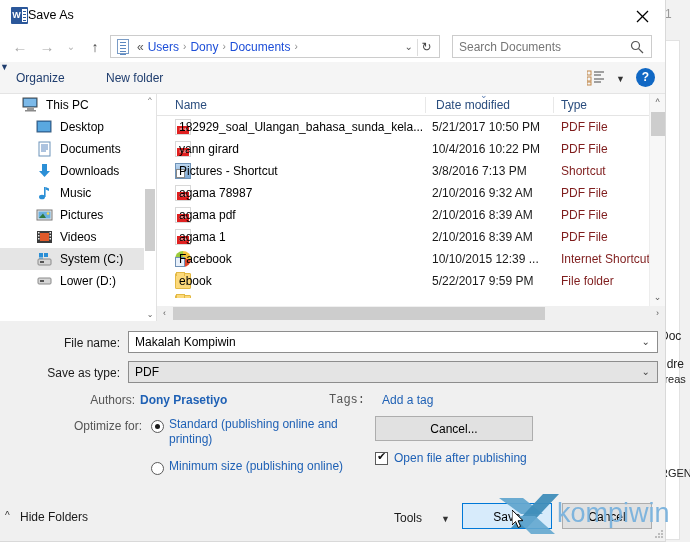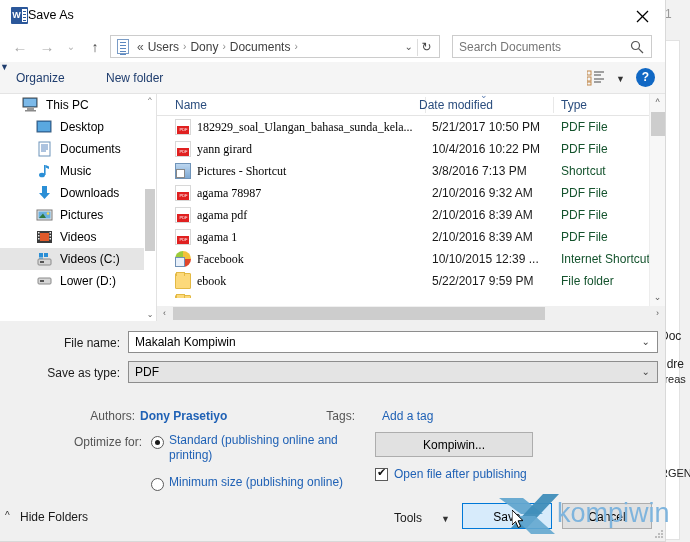--- a/index.html
+++ b/index.html
@@ -57,21 +57,21 @@
   .nav-recent { left:60px; font-size:10px; color:#b5b5b5; }
   .nav-up { left:84px; color:#454545; font-size:14px; }
   .addressbar {
     position:absolute; left:110px; top:4px; width:330px; height:23px;
     background:#fff; border:1px solid #cccccc;
     display:flex; align-items:center; padding:0 2px;
   }
   .addr-icon { width:16px; height:16px; margin:0 4px 0 2px; position:relative; flex:none; }
   .addr-icon .doc { position:absolute; left:2px; top:0; width:12px; height:15px; background:#fff; border:1px solid #7a9cc6; }
   .addr-icon .doc i { display:block; height:1px; background:#5b87bf; margin:2px 2px 0 2px; }
-  .crumb { font-size:12px; color:#404040; padding:0 2px; }
+  .crumb { font-size:12px; color:#1d4ed8; padding:0 2px; }
   .crumb.small { color:#555; }
   .sep { color:#8b8b8b; font-size:10px; padding:0 2px; }
   .addr-drop { position:absolute; right:26px; top:5px; color:#555; font-size:10px; }
   .addr-refresh { position:absolute; right:4px; top:3px; width:18px; height:17px; color:#444; font-size:12px; text-align:center; line-height:17px; border-left:1px solid #ddd; }
   .searchbox {
     position:absolute; left:452px; top:4px; width:200px; height:23px;
     background:#fff; border:1px solid #cccccc;
   }
   .searchbox .ph { position:absolute; left:6px; top:4px; font-size:12px; color:#767676; }
   .searchbox .mag { position:absolute; right:7px; top:4px; }
@@ -102,28 +102,28 @@
   .nsb-up, .nsb-dn { position:absolute; left:0; width:12px; height:12px; text-align:center; font-size:8px; color:#606060; line-height:12px; }
   .nsb-up { top:0; } .nsb-dn { bottom:0; }
   .nsb-thumb { position:absolute; left:1px; top:95px; width:10px; height:62px; background:#cdcdcd; }
   .pane-split { position:absolute; left:156px; top:0; width:1px; height:227px; background:#e2e2e2; }
 
   
   .filelist { position:absolute; left:157px; top:0; right:0; height:227px; background:#fff; overflow:hidden; }
   .colheaders { position:relative; height:22px; border-bottom:1px solid #e4e4e4; background:#fff; }
   .colh { position:absolute; top:4px; font-size:12px; color:#2a4d7e; }
   .colh-name { left:18px; }
-  .colh-date { left:262px; }
+  .colh-date { left:279px; }
   .colh-type { left:404px; }
   .coldiv { position:absolute; top:3px; width:1px; height:16px; background:#e8e8e8; }
   .sortmark { position:absolute; left:323px; top:-4px; font-size:9px; color:#5a7bb0; }
   .frow { position:relative; height:22px; display:flex; align-items:center; font-size:12px; color:#000; }
-  .frow .fname { position:absolute; left:40px; white-space:nowrap;font-family:Liberation Serif, serif; }
+  .frow .fname { position:absolute; left:22px; white-space:nowrap; }
   .frow .fdate { position:absolute; left:275px; color:#1a1a1a; white-space:nowrap; }
-  .frow .ftype { position:absolute; left:404px; color:#14532d; white-space:nowrap; }
+  .frow .ftype { position:absolute; left:404px; color:#7f1d1d; white-space:nowrap; }
   .frow .ficon { position:absolute; left:18px; top:3px; width:16px; height:16px; }
   .rows-clip { position:relative; height:182px; overflow:hidden; }
 
   
   .ic-pdf { background:#fff; border:1px solid #d8d8d8; position:relative; }
   .ic-pdf:before { content:""; position:absolute; left:1px; top:6px; right:1px; height:8px; background:#e02020; }
   .ic-pdf:after { content:"PDF"; position:absolute; left:1px; top:6px; right:0; font-size:4px; color:#fff; text-align:center; line-height:8px; font-family:"Liberation Sans",sans-serif; }
   .ic-shortcut { background:linear-gradient(#bcd6ef,#7ea9d4); border:1px solid #6f93b8; position:relative; }
   .ic-shortcut:after { content:""; position:absolute; left:0; bottom:0; width:7px; height:7px; background:#fff; border:1px solid #888; }
   .ic-folder { background:#fcd97a; position:relative; border:1px solid #e3b944; border-radius:1px; }
@@ -155,21 +155,21 @@
   }
   .combo.gray { background:#e4e4e4; }
   .combo .val { position:absolute; left:6px; top:3px; font-size:12px; color:#000; }
   .combo .cv { position:absolute; right:7px; top:4px; font-size:10px; color:#444; }
 
   .meta-row { position:relative; height:26px; }
   .meta-lbl { position:absolute; font-size:12px; color:#555; text-align:right; }
   .meta-val { position:absolute; font-size:12px; color:#1f61b5; }
   .authors-lbl { left:0; width:135px; top:4px; }
   .authors-val { left:140px; top:4px;font-weight:bold; }
-  .tags-lbl { left:290px; width:65px; top:4px; }
+  .tags-lbl { left:300px; width:65px; top:4px;font-family:Liberation Mono, monospace; }
   .tags-val { left:382px; top:4px; }
 
   
   .optimize { position:relative; height:80px; }
   .opt-lbl { position:absolute; left:0; width:142px; top:4px; text-align:right; font-size:12px; color:#555; }
   .radio { position:absolute; width:13px; height:13px; border-radius:50%; border:1px solid #5a5a5a; background:#fff; }
   .radio.on:after { content:""; position:absolute; left:3px; top:3px; width:5px; height:5px; border-radius:50%; background:#1a1a1a; }
   .r1 { left:151px; top:5px; }
   .r2 { left:151px; top:47px; }
   .opt-txt { position:absolute; font-size:12px; color:#1f61b5; line-height:15px; }
@@ -324,35 +324,35 @@
               <line x1="5" y1="6" x2="12" y2="6" stroke="#5b87bf"></line>
               <line x1="5" y1="8" x2="12" y2="8" stroke="#5b87bf"></line>
               <line x1="5" y1="10" x2="10" y2="10" stroke="#5b87bf"></line>
             </svg>
         </span>
         <span>Documents</span>
       </div>
       <div class="tree-item child">
         <span class="ic">
           <svg width="17" height="16" viewBox="0 0 17 16">
+              <rect x="6" y="1" width="5" height="8" fill="#2b8fd6"></rect>
+              <polygon points="3,8 14,8 8.5,14" fill="#2b8fd6"></polygon>
+            </svg>
+        </span>
+        <span>Downloads</span>
+      </div>
+      <div class="tree-item child">
+        <span class="ic">
+          <svg width="17" height="16" viewBox="0 0 17 16">
               <ellipse cx="6" cy="12" rx="3" ry="2.3" fill="#2b8fd6"></ellipse>
               <rect x="8" y="2" width="1.6" height="10" fill="#2b8fd6"></rect>
               <path d="M9.6 2 L13 3.6 L13 6 L9.6 4.4 Z" fill="#2b8fd6"></path>
             </svg>
         </span>
         <span>Music</span>
-      </div>
-      <div class="tree-item child">
-        <span class="ic">
-          <svg width="17" height="16" viewBox="0 0 17 16">
-              <rect x="6" y="1" width="5" height="8" fill="#2b8fd6"></rect>
-              <polygon points="3,8 14,8 8.5,14" fill="#2b8fd6"></polygon>
-            </svg>
-        </span>
-        <span>Downloads</span>
       </div>
       <div class="tree-item child">
         <span class="ic">
           <svg width="17" height="16" viewBox="0 0 17 16">
               <rect x="1" y="3" width="15" height="10" fill="#e8e8e8" stroke="#7a7a7a"></rect>
               <rect x="2.5" y="4.5" width="12" height="7" fill="#6ab0e0"></rect>
               <polygon points="3,11 7,6.5 10,11" fill="#2f7a3f"></polygon>
               <circle cx="12" cy="6.5" r="1.3" fill="#f5d85a"></circle>
             </svg>
         </span>
@@ -376,21 +376,21 @@
       <div class="tree-item child selected">
         <span class="ic">
           <svg width="17" height="16" viewBox="0 0 17 16">
               <rect x="2" y="8" width="13" height="6" rx="1" fill="#d6d6d6" stroke="#8a8a8a"></rect>
               <rect x="4" y="10" width="4" height="2" fill="#555"></rect>
               <rect x="3" y="2" width="4" height="4" fill="#2b8fd6"></rect>
               <rect x="8" y="2" width="4" height="4" fill="#2b8fd6"></rect>
               <rect x="3" y="6.5" width="4" height="1" fill="#2b8fd6"></rect>
             </svg>
         </span>
-        <span>Videos (C:)</span>
+        <span>System (C:)</span>
       </div>
       <div class="tree-item child">
         <span class="ic">
           <svg width="17" height="16" viewBox="0 0 17 16">
               <rect x="2" y="5" width="13" height="6" rx="1" fill="#d6d6d6" stroke="#8a8a8a"></rect>
               <rect x="4" y="7" width="4" height="2" fill="#555"></rect>
             </svg>
         </span>
         <span>Lower (D:)</span>
       </div>
@@ -495,35 +495,35 @@
     </div>
 
     <div class="field-row" style="margin-top:4px;">
       <div class="field-label lbl-savetype">Save as type:</div>
       <div class="combo gray">
         <span class="val">PDF</span>
         <span class="cv">⌄</span>
       </div>
     </div>
 
-    <div class="meta-row" style="margin-top:18px;">
+    <div class="meta-row" style="margin-top:2px;">
       <div class="meta-lbl authors-lbl">Authors:</div>
       <div class="meta-val authors-val">Dony Prasetiyo</div>
       <div class="meta-lbl tags-lbl">Tags:</div>
       <div class="meta-val tags-val">Add a tag</div>
     </div>
 
     <div class="optimize" style="margin-top:0;">
       <div class="opt-lbl">Optimize for:</div>
       <div class="radio on r1"></div>
       <div class="opt-txt opt-txt1">Standard (publishing online and printing)</div>
       <div class="radio r2"></div>
       <div class="opt-txt opt-txt2">Minimum size (publishing online)</div>
 
-      <div class="options-btn">Kompiwin...</div>
+      <div class="options-btn">Cancel...</div>
       <div class="chk-wrap">
         <span class="chk"></span>
         <span class="chk-lbl">Open file after publishing</span>
       </div>
     </div>
   </div>
 
   <div class="bottombar">
     <div class="hf-caret">^</div>
     <div class="hide-folders">Hide Folders</div>

